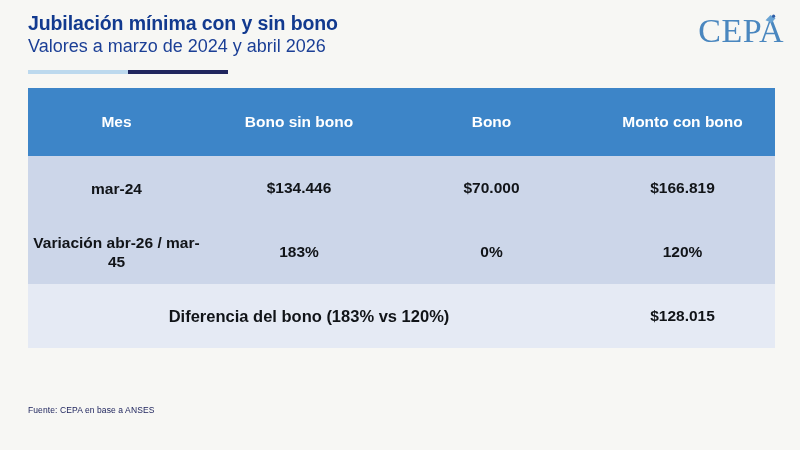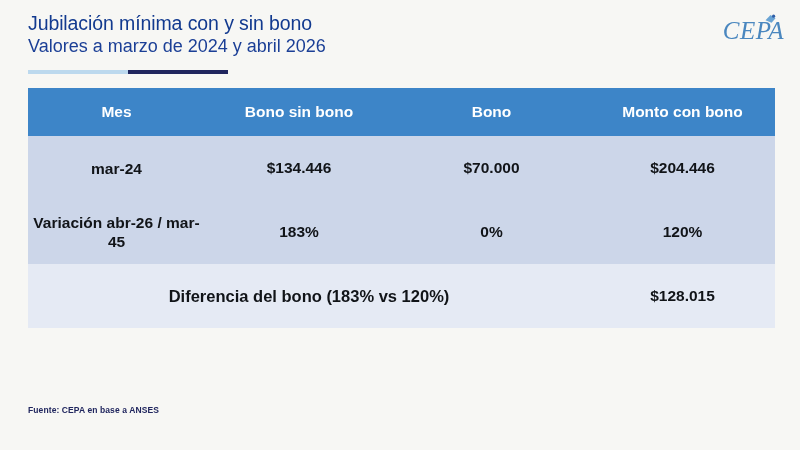--- a/index.html
+++ b/index.html
@@ -31,21 +31,21 @@
     width: 744px;
     height: 62px;
   }
   .title-block {
     position: absolute;
     left: 0;
     top: 0;
   }
   .title {
     font-size: 19.5px;
-    font-weight: normal;
+    font-weight: bold;
     color: #123a8f;
     letter-spacing: -0.1px;
     line-height: 22px;
     white-space: nowrap;
   }
   .subtitle {
     font-size: 18px;
     font-weight: normal;
     color: #1b3f96;
     line-height: 22px;
@@ -76,27 +76,26 @@
   
   .logo {
     position: absolute;
     right: 16px;
     top: 16px;
     width: 92px;
     height: 34px;
   }
   .logo-text {
     font-family: "Liberation Serif", serif;
-    font-size: 25px;
+    font-size: 34px;
     letter-spacing: 0.5px;
     color: #4a87bf;
     line-height: 30px;
     text-align: right;
     position: relative;
-    font-style: italic;
   }
   .logo-mark {
     position: absolute;
     right: 7px;
     top: -2px;
     width: 13px;
     height: 13px;
   }
 
   
@@ -117,21 +116,21 @@
   .table th, .table td {
     text-align: center;
     vertical-align: middle;
     font-size: 15.5px;
     font-weight: bold;
     padding: 0;
     border: 0;
   }
 
   thead th {
-    height: 48px;
+    height: 68px;
     background: #3d85c8;
     color: #ffffff;
     font-size: 15.5px;
     border-right: 2px solid #f2f4f8;
   }
   thead th:last-child { border-right: 0; }
 
   tbody td {
     height: 64px;
     color: #111418;
@@ -149,21 +148,21 @@
   td.merged-cell {
     font-size: 16.5px;
   }
 
   
   .footnote {
     position: absolute;
     left: 28px;
     top: 405px;
     font-size: 8.5px;
-    font-weight: bold;
+    font-weight: normal;
     color: #20265e;
     letter-spacing: 0.1px;
   }
 </style>
 </head>
 <body>
 
 <div class="slide">
 
   <div class="header">
@@ -199,21 +198,21 @@
         <th>Bono sin bono</th>
         <th>Bono</th>
         <th>Monto con bono</th>
       </tr>
     </thead>
     <tbody>
       <tr class="row-a">
         <td class="label-cell">mar-24</td>
         <td>$134.446</td>
         <td>$70.000</td>
-        <td>$204.446</td>
+        <td>$166.819</td>
       </tr>
       <tr class="row-a">
         <td class="label-cell">Variación abr-26 / mar-45</td>
         <td>183%</td>
         <td>0%</td>
         <td>120%</td>
       </tr>
       <tr class="row-b">
         <td class="merged-cell" colspan="3">Diferencia del bono (183% vs 120%)</td>
         <td>$128.015</td>

